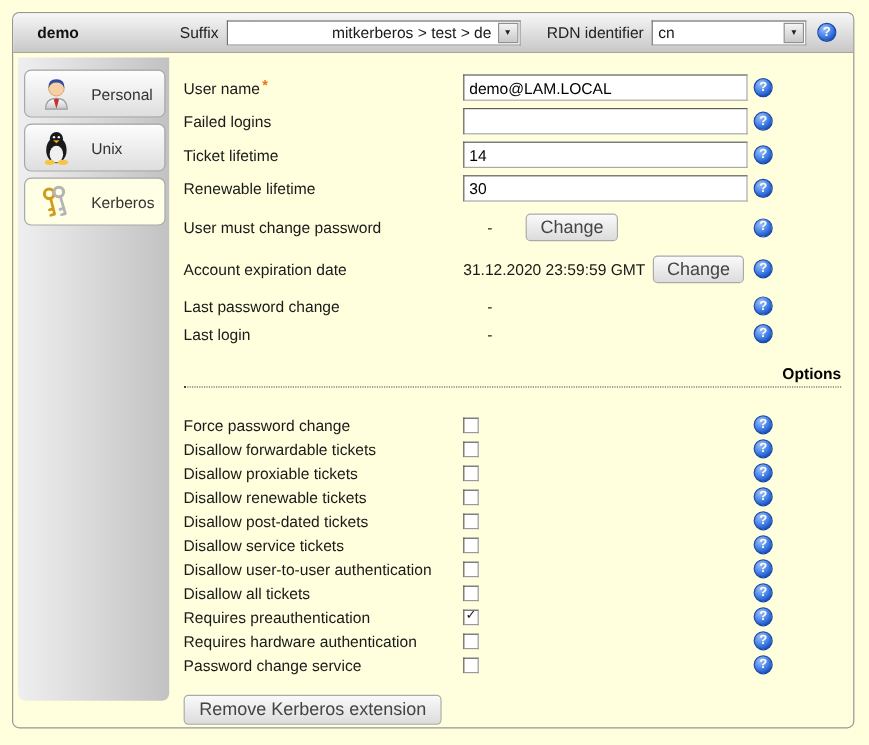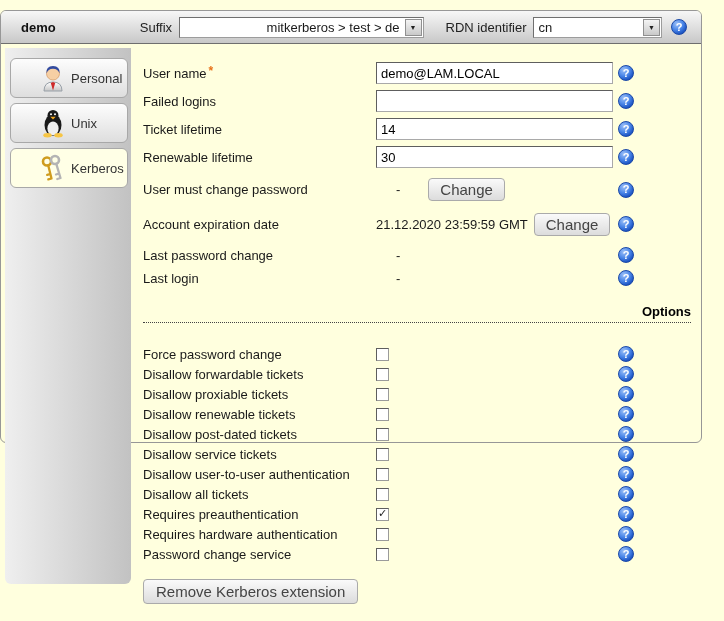--- a/index.html
+++ b/index.html
@@ -4,22 +4,22 @@
 <style>
   * { box-sizing: border-box; margin: 0; padding: 0; }
   html,body { width:724px; height:621px; }
   body {
     background:#ffffde;
     font-family:"Liberation Sans", sans-serif;
     font-size:13px; color:#1a1a1a;
     position:relative;
   }
   .container {
-    position:absolute; left:0; top:10px;
-    width:702px; height:433px;
+    position:absolute; left:10px; top:10px;
+    width:702px; height:597px;
     border:1px solid #979797; border-radius:6px;
     background:#ffffde;
   }
   
   .topbar {
     height:33px; display:flex; align-items:center;
     padding:0 14px 0 20px;
     background:linear-gradient(#f7f7f7,#c8c8c8);
     border-bottom:1px solid #6e6e6e;
     border-radius:5px 5px 0 0;
@@ -56,21 +56,21 @@
   .content { display:flex; align-items:flex-start; padding:4px; height:563px; }
   .sidebar {
     width:126px; height:536px; flex:0 0 auto;
     background:linear-gradient(to right,#efefef,#c2c2c2);
     border-radius:0 0 6px 6px; padding-top:10px;
   }
   .tab {
     height:40px; margin:0 3px 5px 5px;
     border:1px solid #a8a8a8; border-radius:6px;
     background:linear-gradient(#fdfdfd,#dedede);
-    display:flex; align-items:center; gap:2px; padding-left:26px;
+    display:flex; align-items:center; gap:13px; padding-left:10px;
     cursor:pointer;
   }
   .tab.active { background:#ffffe6; }
   .tab-icon { width:32px; height:32px; flex:0 0 auto; }
   .tab-label { color:#333; }
   
   .main { flex:1; padding:14px 6px 0 12px; }
   .row {
     display:grid; grid-template-columns:233px 242px 16px;
     align-items:center;
@@ -213,21 +213,21 @@
         <span class="value-cell">
           <span class="dash">-</span>
           <button class="btn">Change</button>
         </span>
         <span class="help">?</span>
       </div>
 
       <div class="row exp-row">
         <span class="label">Account expiration date</span>
         <span class="value-cell">
-          <span class="exp-value">21.12.2020 23:59:59 GMT</span>
+          <span class="exp-value">31.12.2020 23:59:59 GMT</span>
           <button class="btn">Change</button>
         </span>
         <span class="help">?</span>
       </div>
 
       <div class="row ro-row">
         <span class="label">Last password change</span>
         <span class="value-cell">
             <span class="dash">-</span>
           </span>

